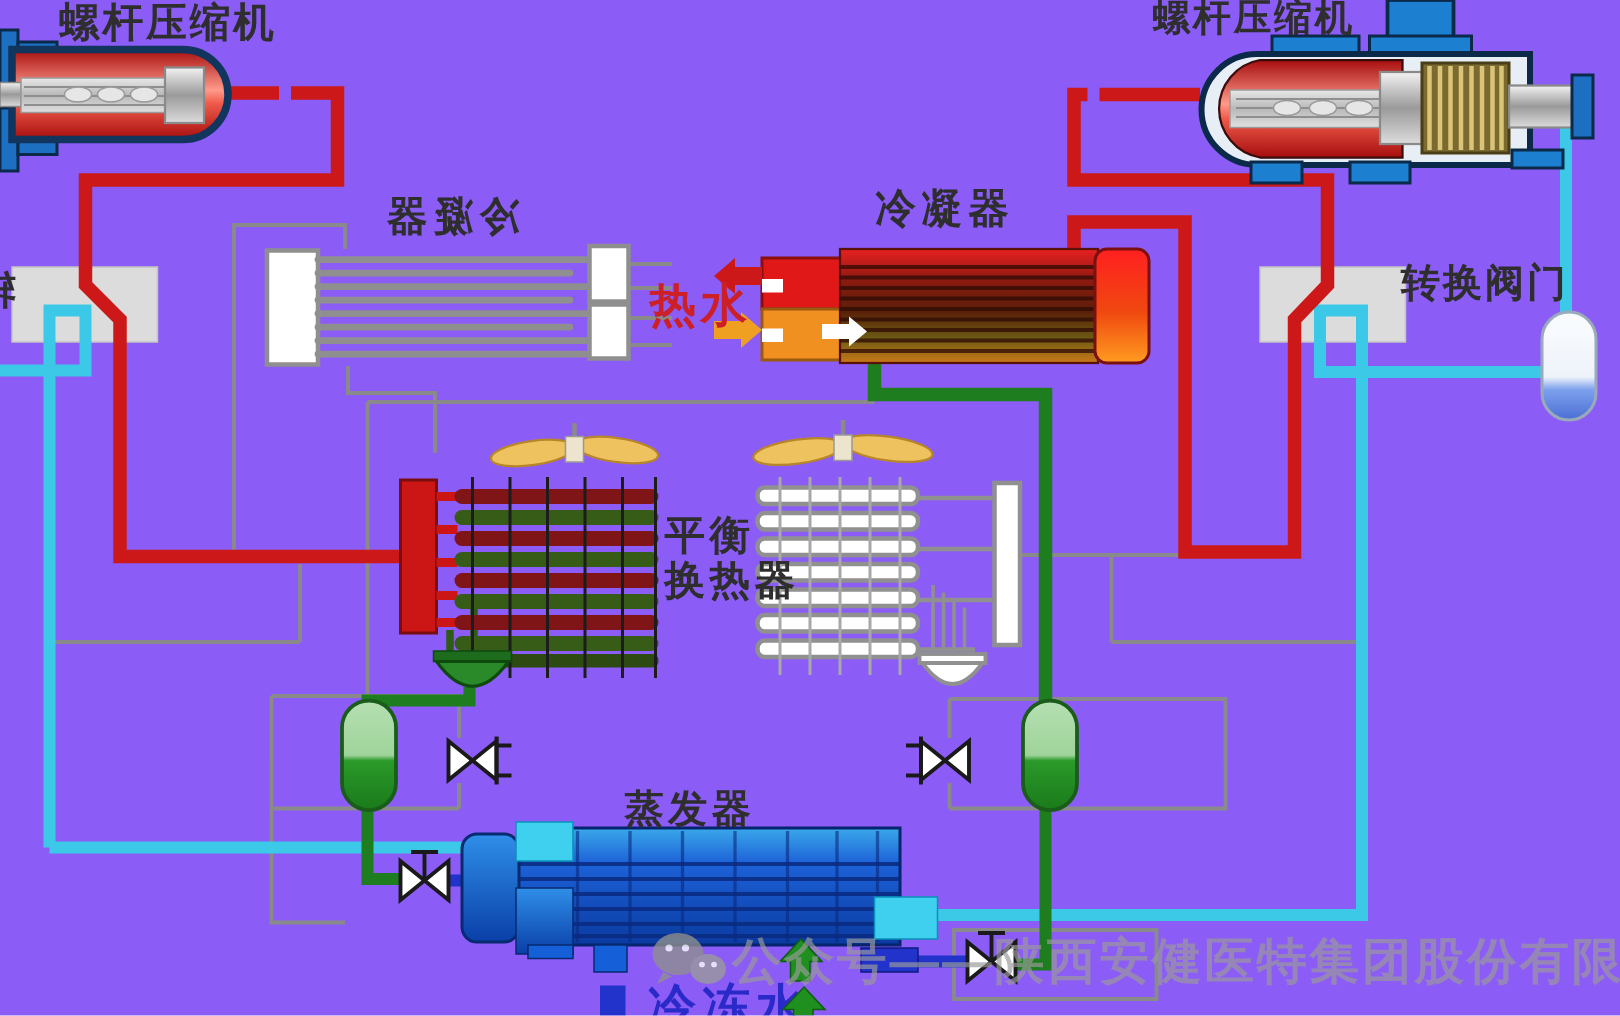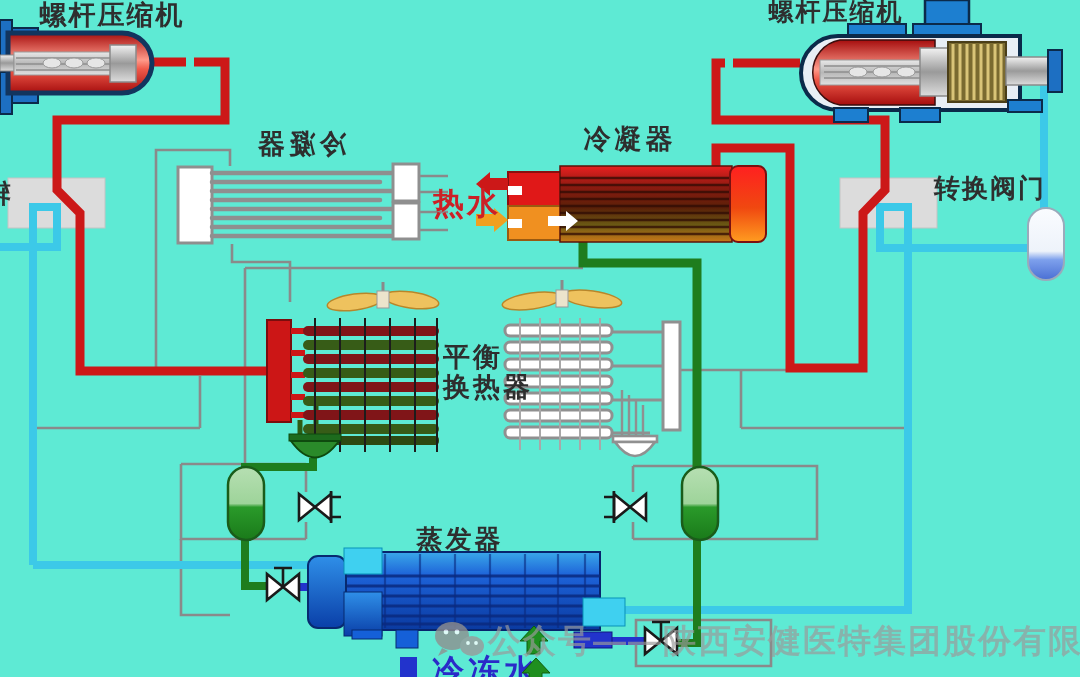--- a/index.html
+++ b/index.html
@@ -1,16 +1,16 @@
 <!DOCTYPE html>
 <html><head>
 <meta charset="utf-8">
 <style>
   html,body{margin:0;padding:0;background:#ffffff;}
-  .canvas{position:relative;width:1080px;height:677px;background:#5eead4;overflow:hidden;
+  .canvas{position:relative;width:1080px;height:677px;background:#8b5cf6;overflow:hidden;
           font-family:"Liberation Sans","DejaVu Sans",sans-serif;}
   svg{position:absolute;left:0;top:0;}
   text{font-family:"Liberation Sans","DejaVu Sans",sans-serif;}
   .lbl{font-weight:bold;fill:#2e2e2e;}
   .watermark{fill:#9b9b9b;opacity:.85;font-weight:bold;}
 </style>
 </head>
 <body>
 
 <div class="canvas">

